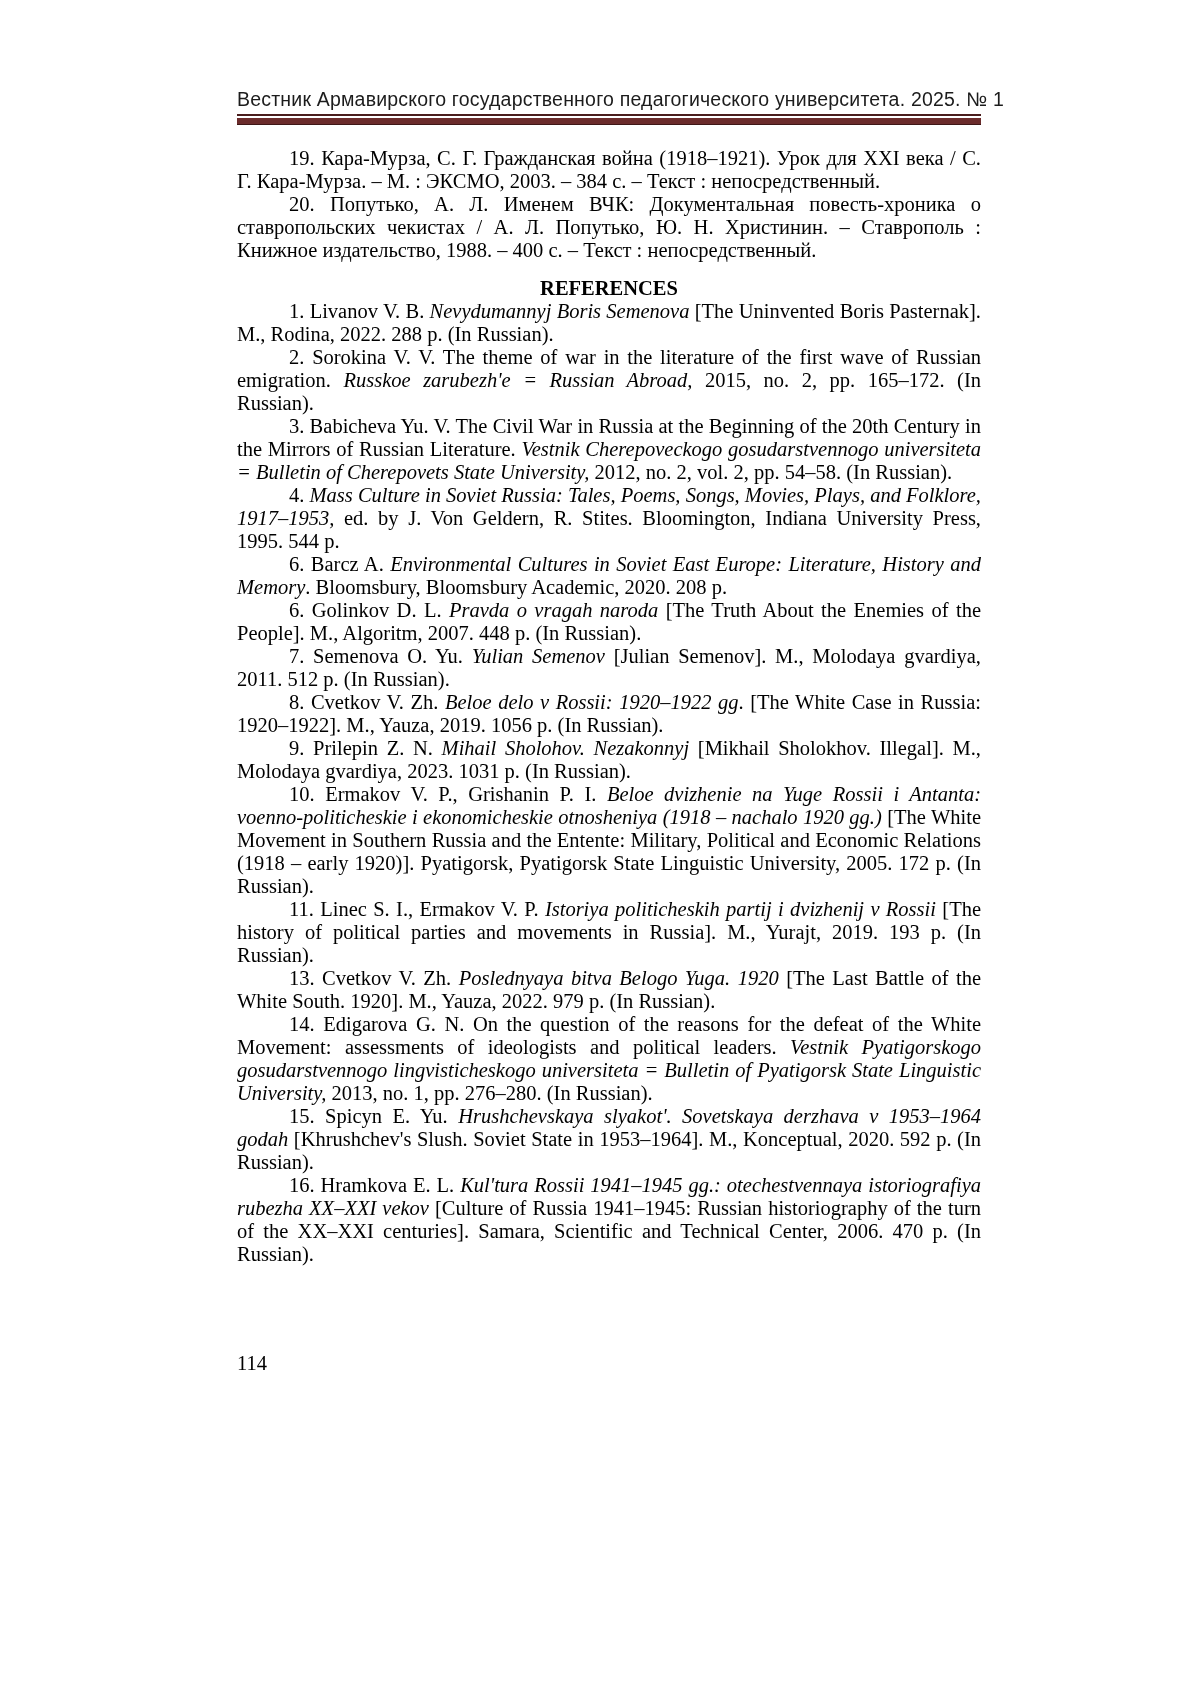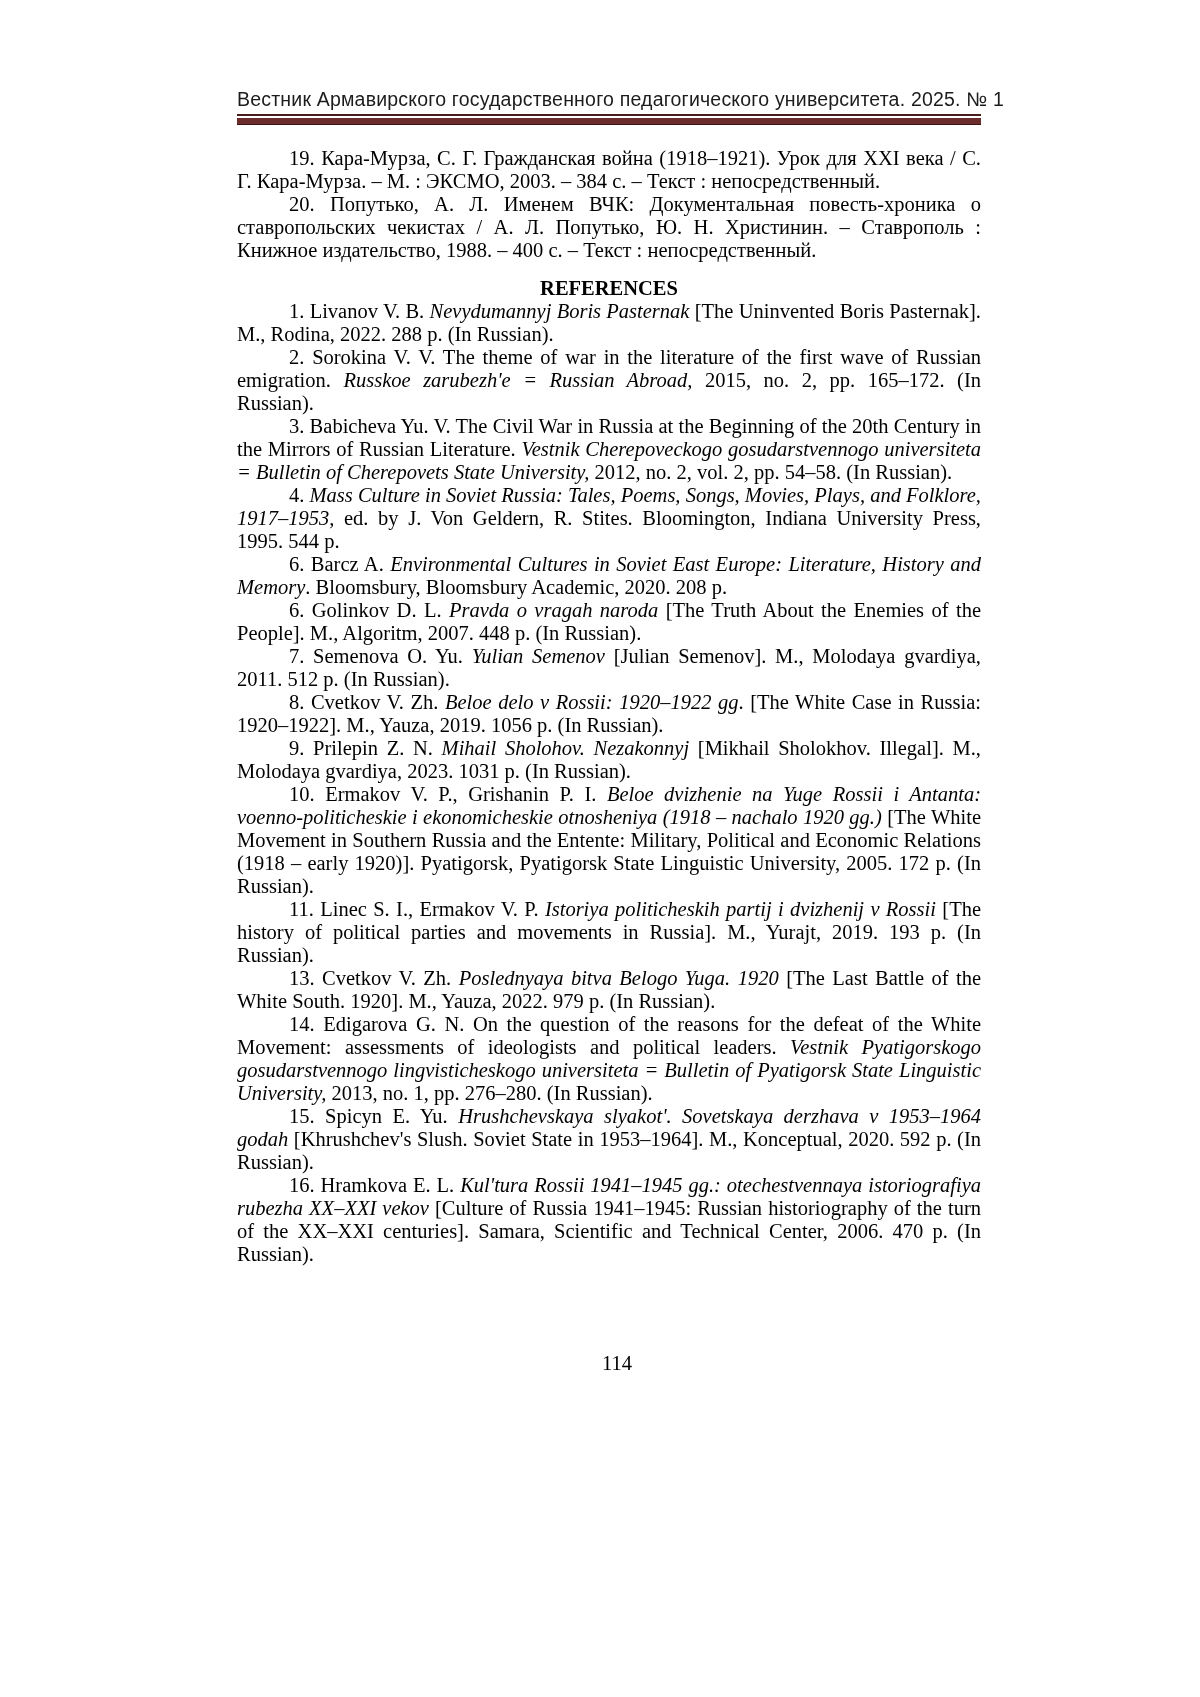--- a/index.html
+++ b/index.html
@@ -54,23 +54,22 @@
   .refs-heading {
     font-size: 20.5px;
     line-height: 23px;
     font-weight: bold;
     text-align: center;
     margin-top: 15px;
   }
   .page-number {
     position: absolute;
     top: 1264px;
-    left: 8px;
+    left: 0;
     width: 100%;
-    text-align: center;
     font-size: 20.5px;
     line-height: 23px;
   }
 </style>
 </head>
 <body>
 
 <div class="page">
   <div class="content">
 
@@ -82,21 +81,21 @@
 
     <main class="body-text">
       <div id="ru-refs">
           <p class="ref"><span>19. Кара-Мурза, С. Г. Гражданская война (1918–1921). Урок для XXI века / С. Г. Кара-Мурза. – М. : ЭКСМО, 2003. – 384 с. – Текст : непосредственный.</span></p>
           <p class="ref"><span>20. Попутько, А. Л. Именем ВЧК: Документальная повесть-хроника о ставрополь­ских чекистах / А. Л. Попутько, Ю. Н. Христинин. – Ставрополь : Книжное издательство, 1988. – 400 с. – Текст : непосредственный.</span></p>
         </div>
 
       <h2 class="refs-heading">REFERENCES</h2>
 
       <div id="en-refs">
-          <p class="ref"><span>1. Livanov V. B. </span><span class="it">Nevydumannyj Boris Pasternak</span><span> [The Uninvented Boris Pasternak]. M., Rodina, 2022. 288 p. (In Russian).</span></p>
+          <p class="ref"><span>1. Livanov V. B. </span><span class="it">Nevydumannyj Boris Semenova</span><span> [The Uninvented Boris Pasternak]. M., Rodina, 2022. 288 p. (In Russian).</span></p>
           <p class="ref"><span>2. Sorokina V. V. The theme of war in the literature of the first wave of Russian emigration. </span><span class="it">Russkoe zarubezh'e = Russian Abroad,</span><span> 2015, no. 2, pp. 165–172. (In Russian).</span></p>
           <p class="ref"><span>3. Babicheva Yu. V. The Civil War in Russia at the Beginning of the 20th Century in the Mirrors of Russian Literature. </span><span class="it">Vestnik Cherepoveckogo gosudarstvennogo universiteta = Bulletin of Cherepovets State University,</span><span> 2012, no. 2, vol. 2, pp. 54–58. (In Russian).</span></p>
           <p class="ref"><span>4. </span><span class="it">Mass Culture in Soviet Russia: Tales, Poems, Songs, Movies, Plays, and Folklore, 1917–1953,</span><span> ed. by J. Von Geldern, R. Stites. Bloomington, Indiana University Press, 1995. 544 p.</span></p>
           <p class="ref"><span>6. Barcz A. </span><span class="it">Environmental Cultures in Soviet East Europe: Literature, History and Memory</span><span>. Bloomsbury, Bloomsbury Academic, 2020. 208 p.</span></p>
           <p class="ref"><span>6. Golinkov D. L. </span><span class="it">Pravda o vragah naroda</span><span> [The Truth About the Enemies of the People]. M., Algoritm, 2007. 448 p. (In Russian).</span></p>
           <p class="ref"><span>7. Semenova O. Yu. </span><span class="it">Yulian Semenov</span><span> [Julian Semenov]. M., Molodaya gvardiya, 2011. 512 p. (In Russian).</span></p>
           <p class="ref"><span>8. Cvetkov V. Zh. </span><span class="it">Beloe delo v Rossii: 1920–1922 gg</span><span>. [The White Case in Russia: 1920–1922]. M., Yauza, 2019. 1056 p. (In Russian).</span></p>
           <p class="ref"><span>9. Prilepin Z. N. </span><span class="it">Mihail Sholohov. Nezakonnyj</span><span> [Mikhail Sholokhov. Illegal]. M., Molodaya gvardiya, 2023. 1031 p. (In Russian).</span></p>
           <p class="ref"><span>10. Ermakov V. P., Grishanin P. I. </span><span class="it">Beloe dvizhenie na Yuge Rossii i Antanta: voenno-politicheskie i ekonomicheskie otnosheniya (1918 – nachalo 1920 gg.)</span><span> [The White Movement in Southern Russia and the Entente: Military, Political and Economic Relations (1918 – early 1920)]. Pyatigorsk, Pyatigorsk State Linguistic University, 2005. 172 p. (In Russian).</span></p>
           <p class="ref"><span>11. Linec S. I., Ermakov V. P. </span><span class="it">Istoriya politicheskih partij i dvizhenij v Rossii</span><span> [The history of political parties and movements in Russia]. M., Yurajt, 2019. 193 p. (In Russian).</span></p>

